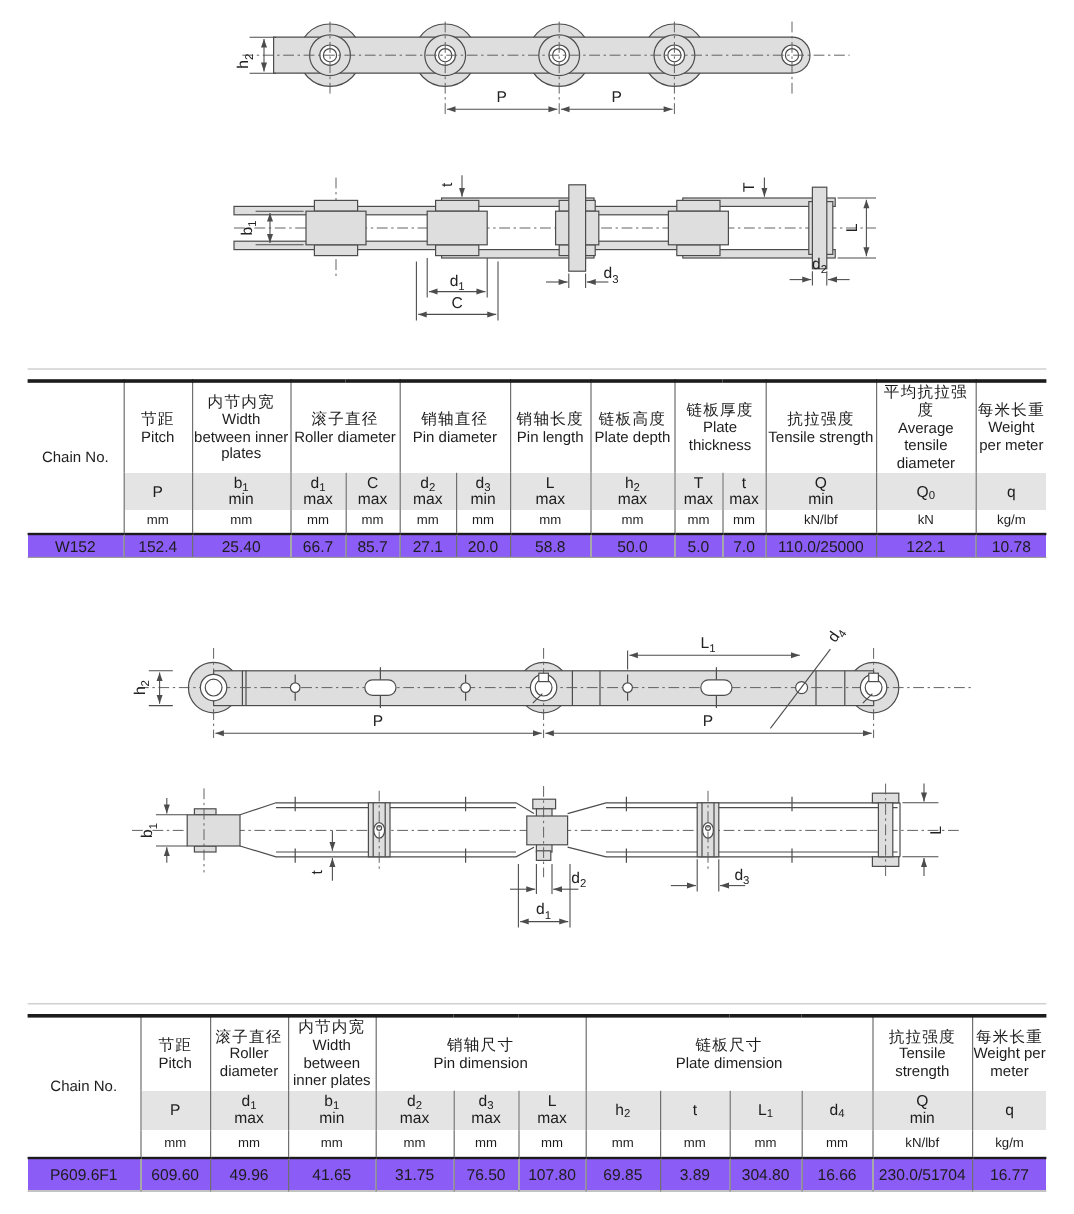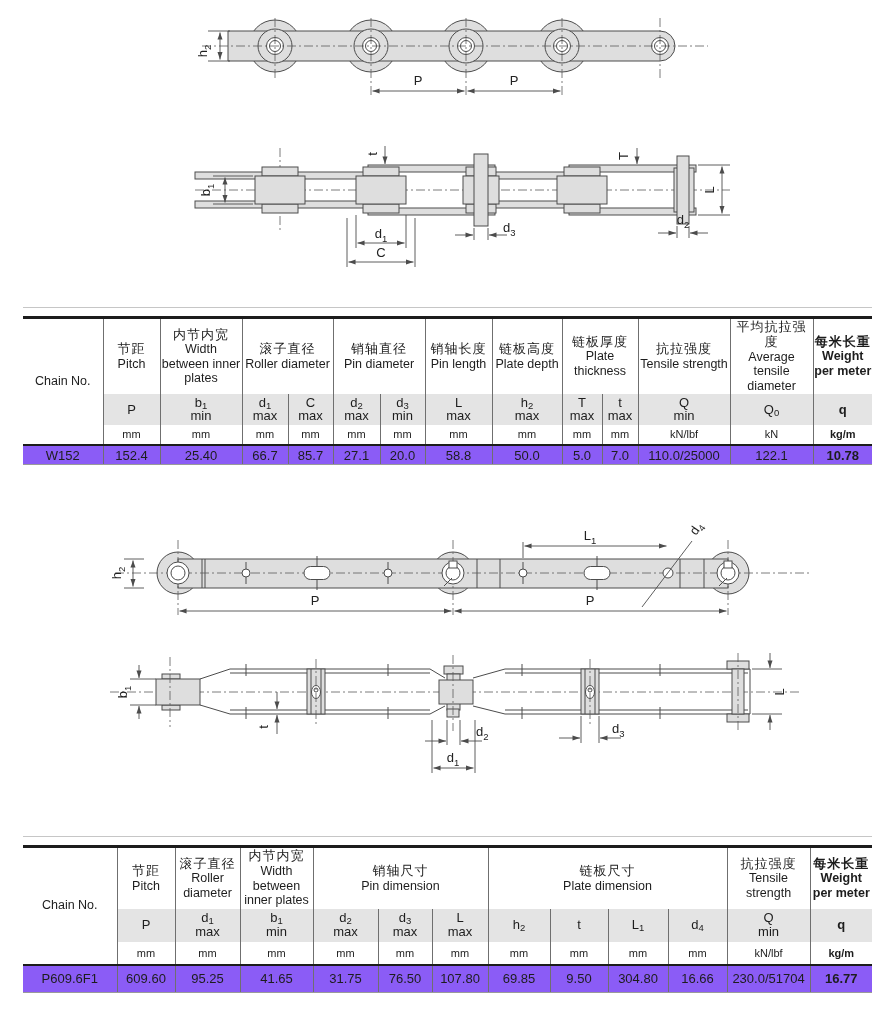--- a/index.html
+++ b/index.html
@@ -4,21 +4,21 @@
 <style>
   html,body{margin:0;padding:0;background:#fff;}
   #page{position:relative;width:895px;height:1012px;background:#ffffff;overflow:hidden;
         font-family:"Liberation Sans",sans-serif;color:#1d1d1d;}
   .abs{position:absolute;}
   .thinrule{position:absolute;left:23px;width:849px;height:1px;background:#c6c6c6;}
   table.spec{border-collapse:collapse;table-layout:fixed;width:849px;
              border-top:3px solid #1c1c1c;font-family:"Liberation Sans",sans-serif;}
   table.spec td{border-right:1px solid #6f6f6f;text-align:center;vertical-align:middle;
                 padding:0;color:#1d1d1d;overflow:hidden;}
-  table.spec td.noR{border-right:none;font-weight:bold;}
+  table.spec td.noR{border-right:none;}
   tr.trow td{font-size:12.5px;line-height:1.18;}
   .cn{font-size:13px;letter-spacing:1px;}
   .en{font-size:12.5px;}
   tr.srow td{background:#e4e4e4;font-size:13px;line-height:1.05;}
   tr.urow td{font-size:11px;}
   tr.drow td{background:#8b5cf6;border-top:2px solid #1c1c1c;border-bottom:1px solid #9a9a9a;
              font-size:13px;}
   sub.sx{font-size:9.5px;vertical-align:-2px;line-height:0;}
   
   .fillg{fill:#dedede;stroke:#4c4c4c;stroke-width:1;}
@@ -562,27 +562,27 @@
       <td>mm</td>
       <td>mm</td>
       <td>mm</td>
       <td>mm</td>
       <td>kN/lbf</td>
       <td class="noR">kg/m</td>
     </tr>
     <tr class="drow" style="height:28px">
       <td>P609.6F1</td>
       <td>609.60</td>
-      <td>95.25</td>
+      <td>49.96</td>
       <td>41.65</td>
       <td>31.75</td>
       <td>76.50</td>
       <td>107.80</td>
       <td>69.85</td>
-      <td>9.50</td>
+      <td>3.89</td>
       <td>304.80</td>
       <td>16.66</td>
       <td>230.0/51704</td>
       <td class="noR">16.77</td>
     </tr>
   </tbody>
     </table>
 
 </div>
 

